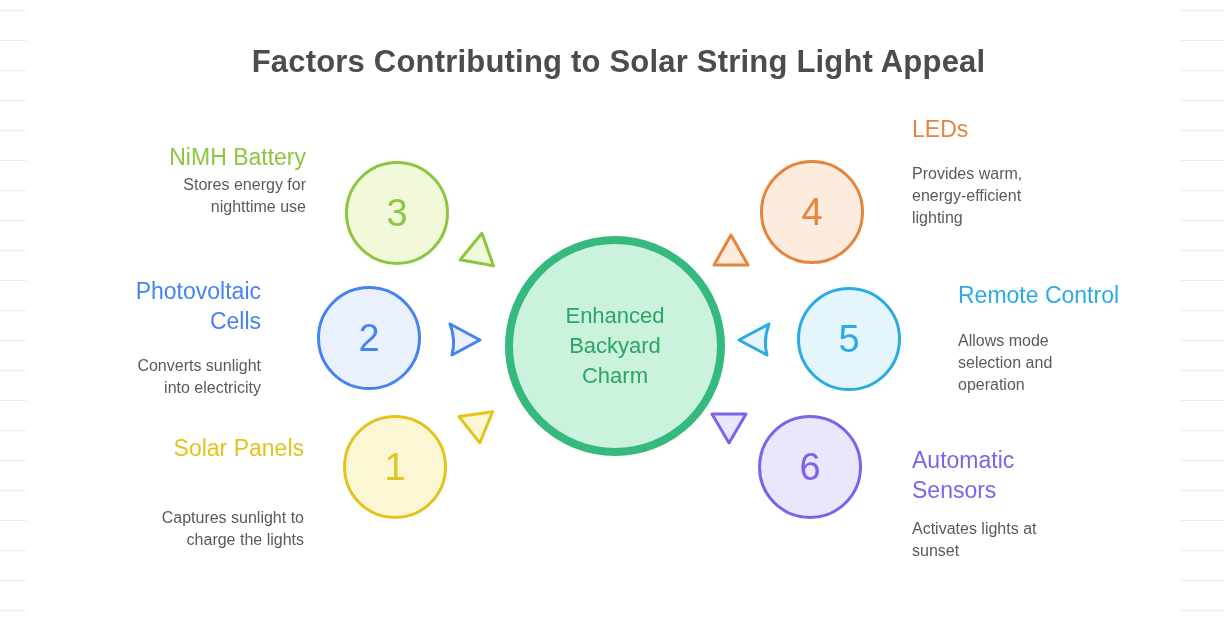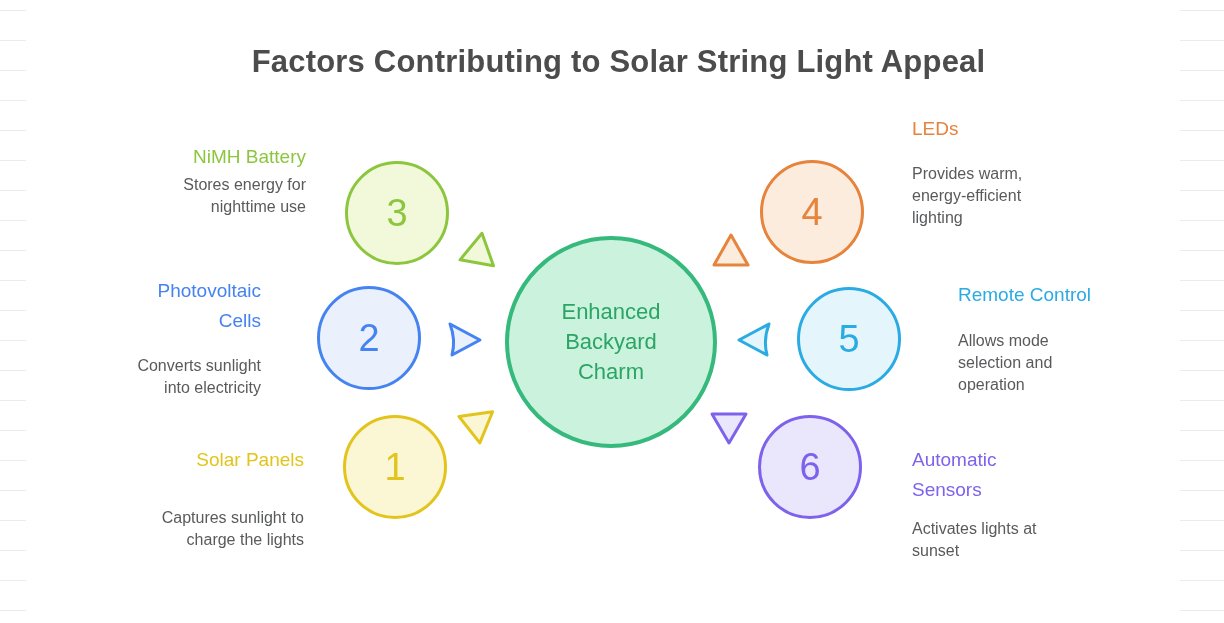--- a/index.html
+++ b/index.html
@@ -14,34 +14,34 @@
     background-size:100% 30px;background-position:0 10px;background-repeat:repeat;
   }
   .rule-left{left:0;width:26px;}
   .rule-right{left:1180px;width:44px;}
   .title{
     position:absolute;top:44px;left:0;width:100%;margin:0;text-align:center;
     font-size:31px;font-weight:700;color:#4c4c4c;letter-spacing:.2px;
   }
   .center-circle{
     position:absolute;left:505px;top:236px;width:204px;height:204px;border-radius:50%;
-    border:4px solid #0369a1;background:#cbf2dc;display:flex;align-items:center;justify-content:center;
+    border:8px solid #0369a1;background:#cbf2dc;display:flex;align-items:center;justify-content:center;
   }
   .center-label{
     font-size:22px;line-height:30px;font-weight:500;color:#2aa565;
     text-align:center;white-space:pre-line;
   }
   .circle{
     position:absolute;width:98px;height:98px;border-radius:50%;
     border:3px solid var(--c);background:var(--f);
     display:flex;align-items:center;justify-content:center;
   }
   .circle .num{font-size:38px;font-weight:400;color:var(--c);}
   .heading{
-    position:absolute;margin:0;font-size:19px;line-height:30px;font-weight:500;
+    position:absolute;margin:0;font-size:23px;line-height:30px;font-weight:500;
     color:var(--c);white-space:pre-line;
   }
   .desc{
     position:absolute;margin:0;font-size:16px;line-height:22px;color:#595a5c;white-space:pre-line;
   }
   .ta-r{text-align:right;}
   .tri{position:absolute;display:block;}
   .tri svg path{stroke:var(--c);fill:var(--f);stroke-width:3;stroke-linejoin:round;}
 </style>
 </head>
@@ -112,21 +112,21 @@
 
   <p class="heading ta-r" style="right: 931px; top: 142px; --c: #8cc63f; --f: #f2f8da;">NiMH Battery</p>
   <p class="desc ta-r" style="right:931px;top:174px">Stores energy for
 nighttime use</p>
 
   <p class="heading ta-r" style="right: 976px; top: 276px; margin-left: 12px; --c: #4583f1; --f: #eaf1fd;">Photovoltaic
 Cells</p>
   <p class="desc ta-r" style="right:976px;top:355px">Converts sunlight
 into electricity</p>
 
-  <p class="heading ta-r" style="right: 933px; top: 445px; text-align: right; --c: #e2c41c; --f: #fbf6d4;">Solar Panels</p>
+  <p class="heading ta-r" style="right: 933px; top: 433px; text-align: right; --c: #e2c41c; --f: #fbf6d4;">Solar Panels</p>
   <p class="desc ta-r" style="right:933px;top:507px">Captures sunlight to
 charge the lights</p>
 
   <p class="heading" style="left: 912px; top: 114px; --c: #e6833c; --f: #fcecdd;">LEDs</p>
   <p class="desc" style="left:912px;top:163px">Provides warm,
 energy-efficient
 lighting</p>
 
   <p class="heading" style="left: 958px; top: 280px; --c: #2aabe3; --f: #e4f5fc;">Remote Control</p>
   <p class="desc" style="left:958px;top:330px">Allows mode

